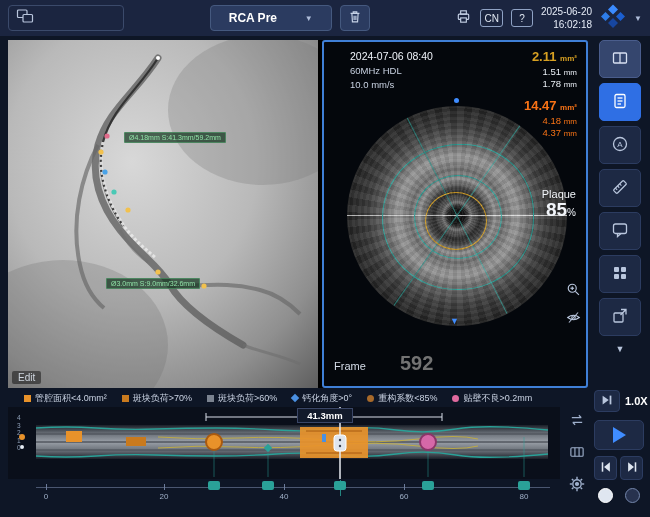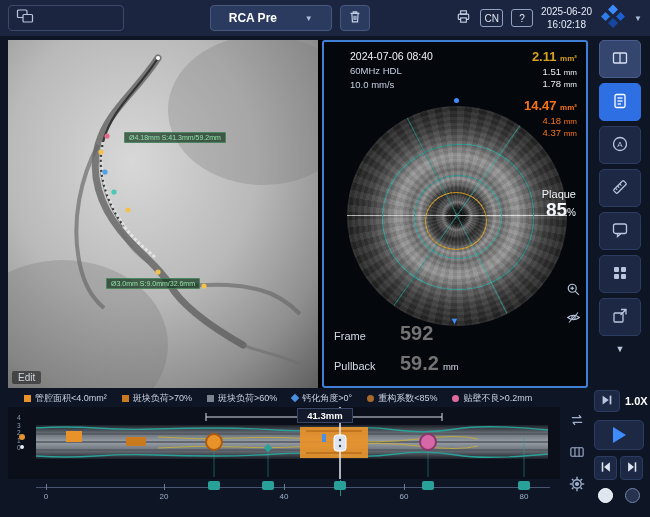--- a/index.html
+++ b/index.html
@@ -6,21 +6,21 @@
   .app{position:relative;width:650px;height:517px;background:#0e1626;font-family:"Liberation Sans",sans-serif;overflow:hidden;color:#dfe6f0;}
   
   .topbar{position:absolute;left:0;top:0;width:100%;height:36px;background:#1b2540;display:flex;align-items:center;padding:0 8px;box-sizing:border-box;gap:8px;}
   .tb-box{width:116px;height:26px;border:1px solid #3b4a6b;border-radius:4px;display:flex;align-items:center;padding:0 7px;box-sizing:border-box;}
   .spacer{flex:1;}
   .dropdown{width:122px;height:26px;background:#2b3b60;border:1px solid #45597f;border-radius:4px;display:flex;align-items:center;justify-content:space-between;padding:0 18px;box-sizing:border-box;font-size:12px;font-weight:bold;color:#fff;cursor:pointer;}
   .chev{font-size:8px;color:#aebcd8;}
   .iconbtn{height:26px;min-width:30px;background:#2b3b60;border:1px solid #45597f;border-radius:4px;display:flex;align-items:center;justify-content:center;padding:0;cursor:pointer;}
   .flatbtn{background:transparent;border:none;display:flex;align-items:center;justify-content:center;padding:0;cursor:pointer;}
   .tagbtn{min-width:22px;height:18px;border:1px solid #8fa2c4;border-radius:3px;font-size:10px;display:flex;align-items:center;justify-content:center;color:#dfe6f0;background:transparent;padding:0 3px;cursor:pointer;}
-  .datetime{font-size:10px;line-height:1.3;color:#e6ecf7;text-align:center;}
+  .datetime{font-size:10px;line-height:1.3;color:#e6ecf7;text-align:right;}
   
   .angio{position:absolute;left:8px;top:40px;width:367px;height:348px;background:#000;}
   .angio svg.xray{position:absolute;left:0;top:0;}
   .anno{position:absolute;font-size:7px;color:#8fe0a6;background:rgba(18,52,30,0.72);border:1px solid rgba(90,180,120,0.5);padding:1px 4px;white-space:nowrap;border-radius:1px;}
   .anno.a1{left:116px;top:92px;}
   .anno.a2{left:98px;top:238px;}
   .corner{position:absolute;font-size:10px;color:#cfd6df;background:rgba(0,0,0,0.45);padding:1px 6px;border-radius:2px;}
   .corner.edit{left:4px;bottom:4px;}
   .corner.wm{right:4px;bottom:4px;letter-spacing:1px;color:#e8edf4;}
   
@@ -220,24 +220,20 @@
 
     <div class="plaque">
       <div class="pl">Plaque</div>
       <div class="pv"><span>85</span><span class="pct">%</span></div>
     </div>
 
     <div class="iv-foot">
       <div class="fr-row">
           <span class="fr-l">Frame</span>
           <span class="fr-v">592</span>
-        </div>
-      <div class="fr-row">
-          <span class="fr-l">Pullback</span>
-          <span><span class="fr-v">59.2</span><span class="fr-u">mm</span></span>
         </div>
     </div>
 
     <div class="iv-tools">
       <button class="flatbtn">
         <span>
           <svg width="15" height="15" viewBox="0 0 18 18" fill="none" stroke="#b9c6dd" stroke-width="1.4">
             <circle cx="7.5" cy="7.5" r="4.8"></circle>
               <line x1="11.2" y1="11.2" x2="15.5" y2="15.5"></line>
             <line x1="5.3" y1="7.5" x2="9.7" y2="7.5"></line>

